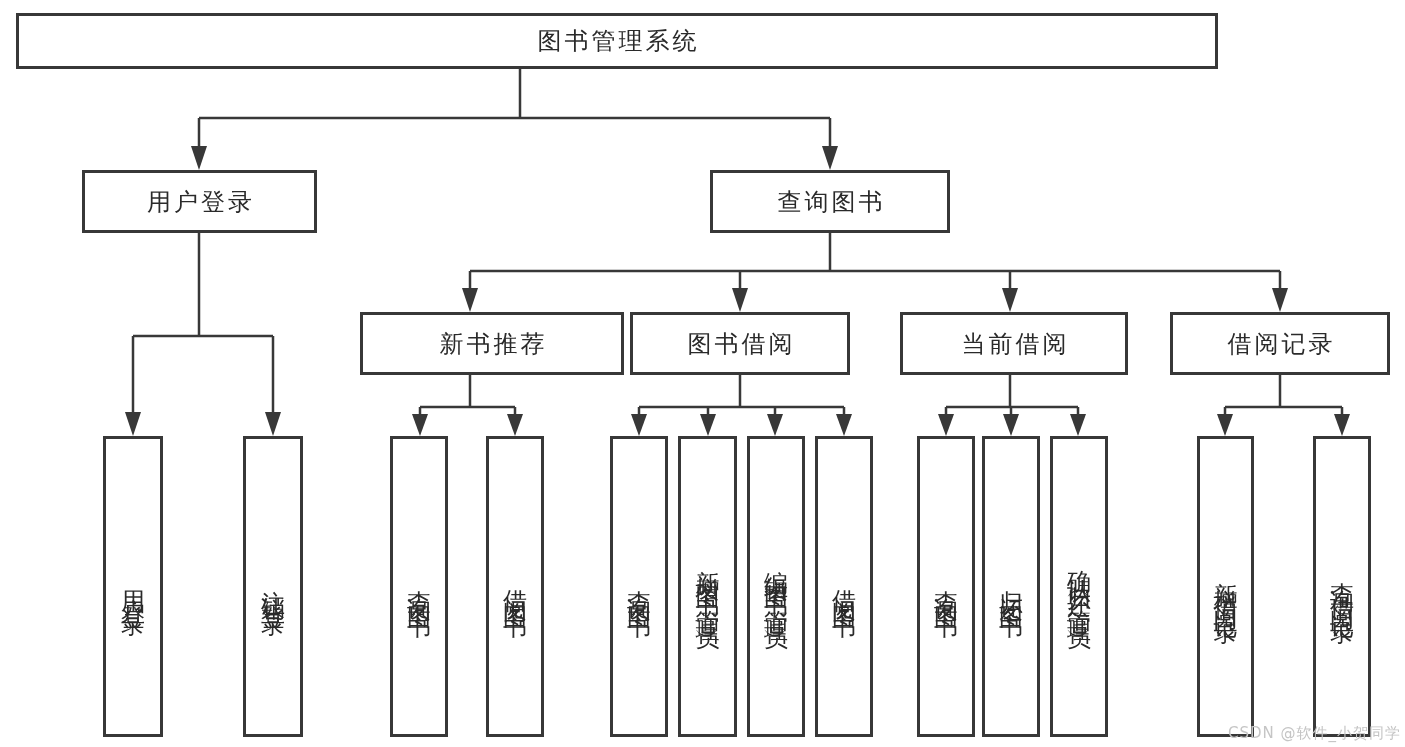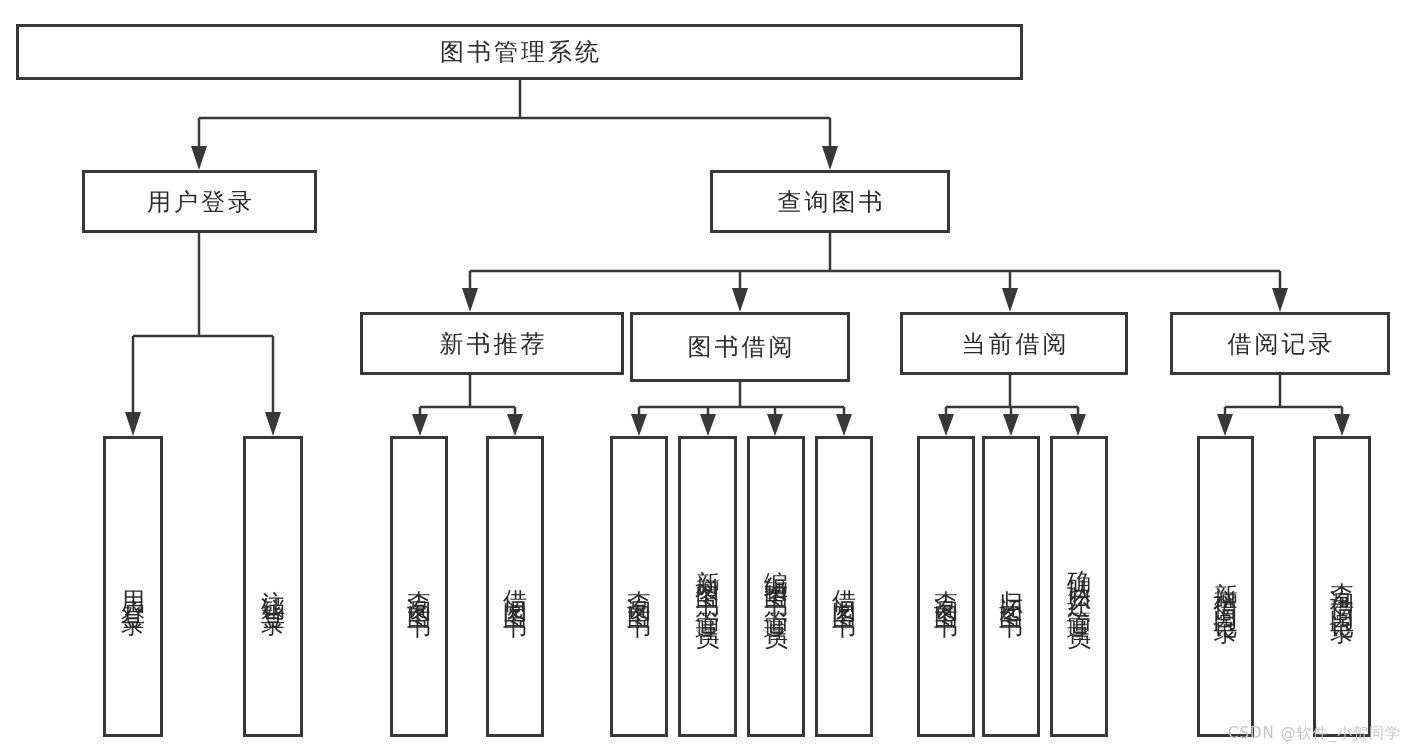--- a/index.html
+++ b/index.html
@@ -65,35 +65,35 @@
       <polygon points="1003,414 1019,414 1011,436" fill="#383838" stroke="none"></polygon>
       <polygon points="1070,414 1086,414 1078,436" fill="#383838" stroke="none"></polygon>
     </g>
     <g>
       <path d="M1280 375 V407 M1225 407 H1342 M1225 407 V416 M1342 407 V416"></path>
       <polygon points="1217,414 1233,414 1225,436" fill="#383838" stroke="none"></polygon>
       <polygon points="1334,414 1350,414 1342,436" fill="#383838" stroke="none"></polygon>
     </g>
   </svg>
 
-  <div class="node" style="left:16px;top:24px;width:1007px;height:56px">
+  <div class="node" style="left:16px;top:13px;width:1202px;height:56px">
     <span class="lbl">图书管理系统</span>
   </div>
 
   <div class="node" style="left:82px;top:170px;width:235px;height:63px">
     <span class="lbl">用户登录</span>
   </div>
   <div class="node" style="left:710px;top:170px;width:240px;height:63px">
     <span class="lbl">查询图书</span>
   </div>
 
   <div class="node" style="left:360px;top:312px;width:264px;height:63px">
     <span class="lbl">新书推荐</span>
   </div>
-  <div class="node" style="left:630px;top:312px;width:220px;height:70px">
+  <div class="node" style="left:630px;top:312px;width:220px;height:63px">
     <span class="lbl">图书借阅</span>
   </div>
   <div class="node" style="left:900px;top:312px;width:228px;height:63px">
     <span class="lbl">当前借阅</span>
   </div>
   <div class="node" style="left:1170px;top:312px;width:220px;height:63px">
     <span class="lbl">借阅记录</span>
   </div>
 
   <div class="node leaf" style="left:103px;top:436px;width:60px;height:301px">

